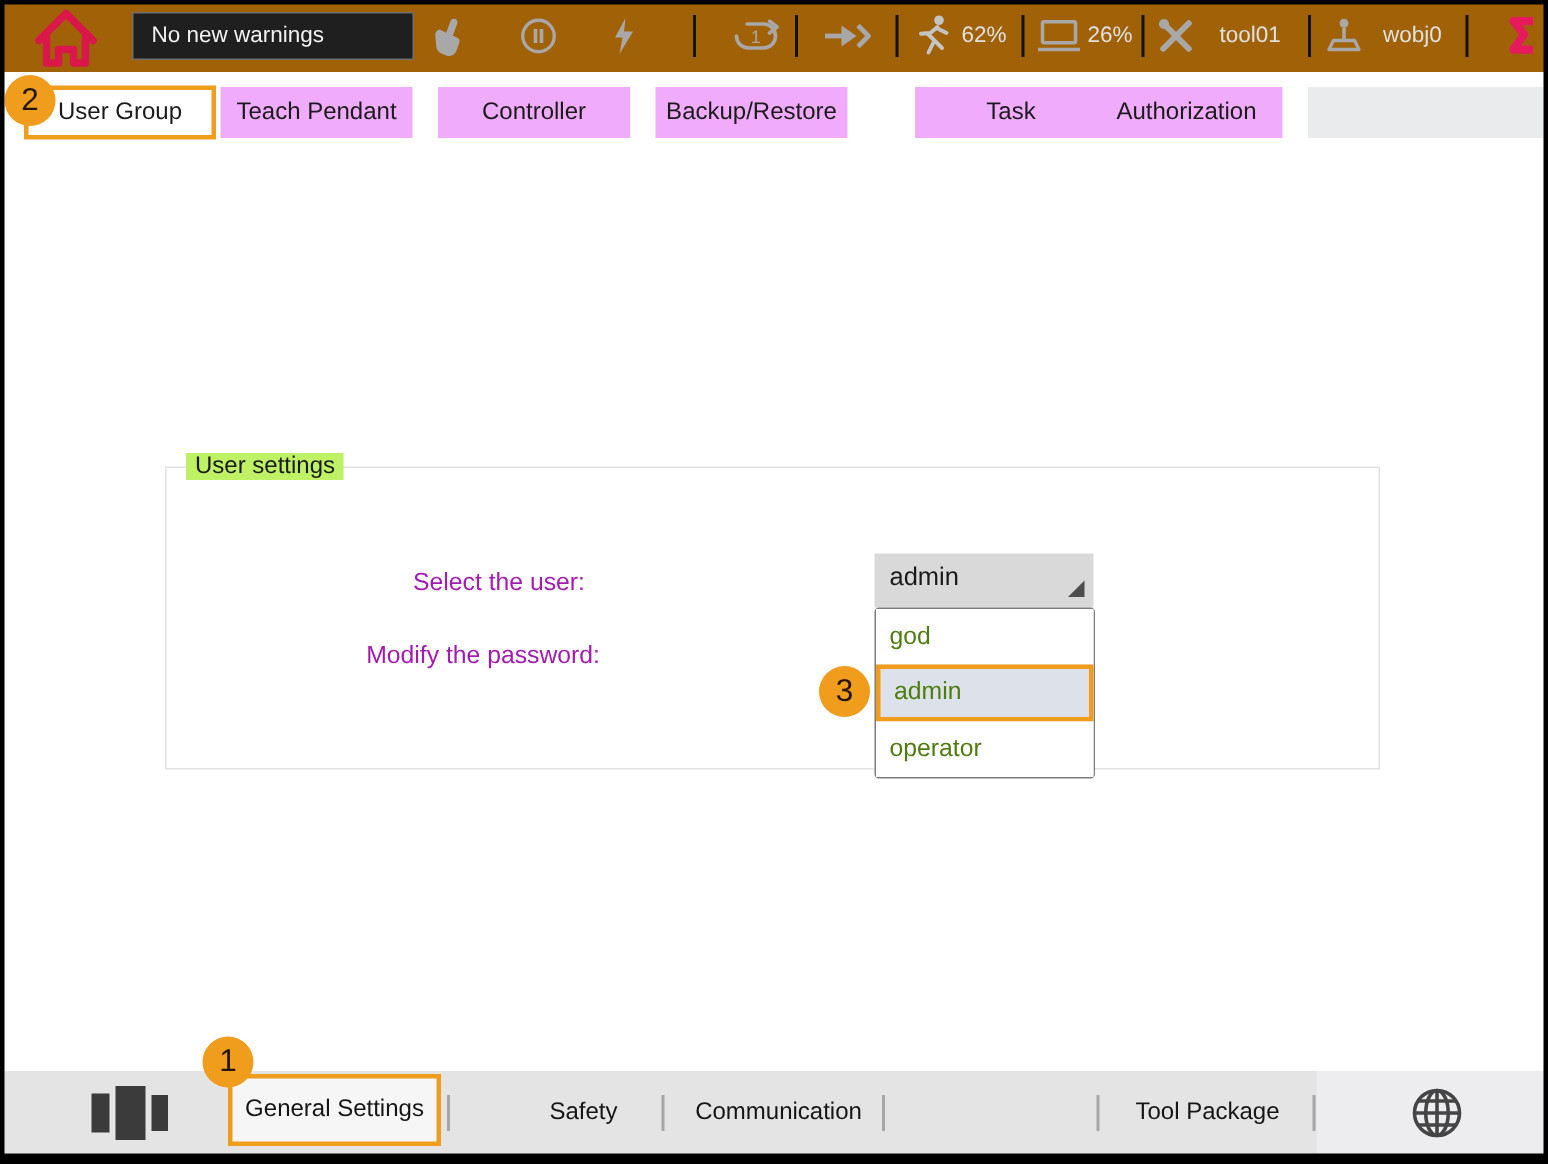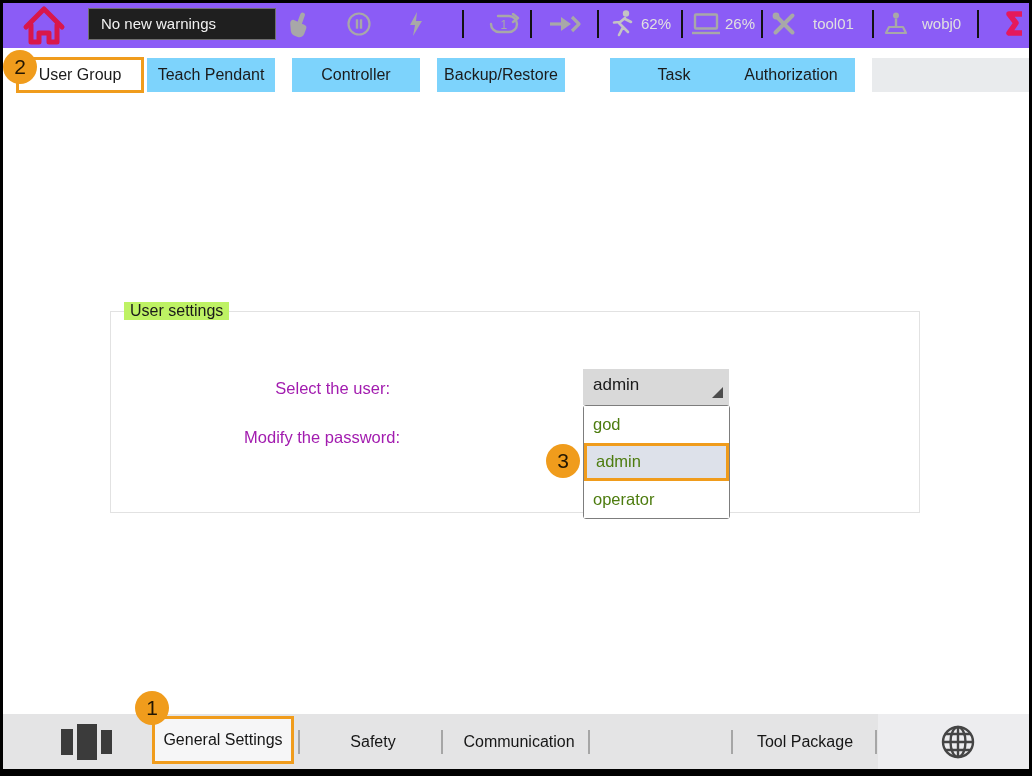--- a/index.html
+++ b/index.html
@@ -8,35 +8,35 @@
     background:#ffffff;
     font-family:"Liberation Sans", sans-serif;
     -webkit-font-smoothing:antialiased;
   }
   .abs{position:absolute;}
 
   
   #frame{position:absolute;inset:0;border:3px solid #000;border-bottom-width:7px;pointer-events:none;z-index:70;}
 
   
-  #topbar{position:absolute;left:0;top:0;right:0;height:48px;background:#8b5cf6;z-index:5;}
+  #topbar{position:absolute;left:0;top:0;right:0;height:48px;background:#a16207;z-index:5;}
   #home-btn{left:22px;top:4px;cursor:pointer;}
   #msg-box{
     left:88px;top:8px;width:174px;height:30px;line-height:30px;
     background:#1f1f1f;border:1px solid #6f6f6f;color:#f2f2f2;
     font-size:15px;padding-left:12px;
   }
   .tsep{width:2px;height:28px;background:#121212;top:10px;}
   .ttxt{color:#e0e0e0;font-size:15px;top:15px;white-space:nowrap;}
   .ticon{top:11px;}
 
   
   #tabstrip{position:absolute;left:3px;top:48px;right:3px;height:48px;background:#ffffff;}
   .tab{
-    position:absolute;top:10px;height:34px;width:128px;background:#7dd3fc;
+    position:absolute;top:10px;height:34px;width:128px;background:#f0abfc;
     font-size:16px;color:#1b1b1b;text-align:center;line-height:34px;cursor:pointer;
     box-sizing:border-box;
   }
   .tab.active{
     left:13px;top:9px;width:128px;height:36px;background:#ffffff;
     border:3px solid #f09c1c;line-height:30px;
   }
   #tabfiller{position:absolute;left:869px;top:10px;right:0;height:34px;background:#e9ebed;}
 
   
@@ -216,21 +216,21 @@
 
   <svg id="cols-icon" width="56" height="40" viewBox="0 0 56 40">
     <rect x="2" y="7" width="12" height="26" fill="#3b3b3b"></rect>
     <rect x="18" y="2" width="20" height="36" fill="#3b3b3b"></rect>
     <rect x="42" y="8" width="11" height="24" fill="#3b3b3b"></rect>
   </svg>
 
   <div id="gs-box">General Settings</div>
 
   <div class="bsep" style="left:295px"></div>
-  <div class="bnav" style="left:320px;width:100px">Safety</div>
+  <div class="bnav" style="left:336px;width:100px">Safety</div>
   <div class="bsep" style="left:438px"></div>
   <div class="bnav" style="left:446px;width:140px">Communication</div>
   <div class="bsep" style="left:585px"></div>
   <div class="bsep" style="left:728px"></div>
   <div class="bnav" style="left:742px;width:120px">Tool Package</div>
   <div class="bsep" style="left:872px"></div>
 
   <svg id="globe-icon" width="38" height="38" viewBox="0 0 38 38">
     <circle cx="19" cy="19" r="15" fill="none" stroke="#454545" stroke-width="2.4"></circle>
     <path d="M4 19 H34 M6.5 11 H31.5 M6.5 27 H31.5" stroke="#454545" stroke-width="2.4"></path>

